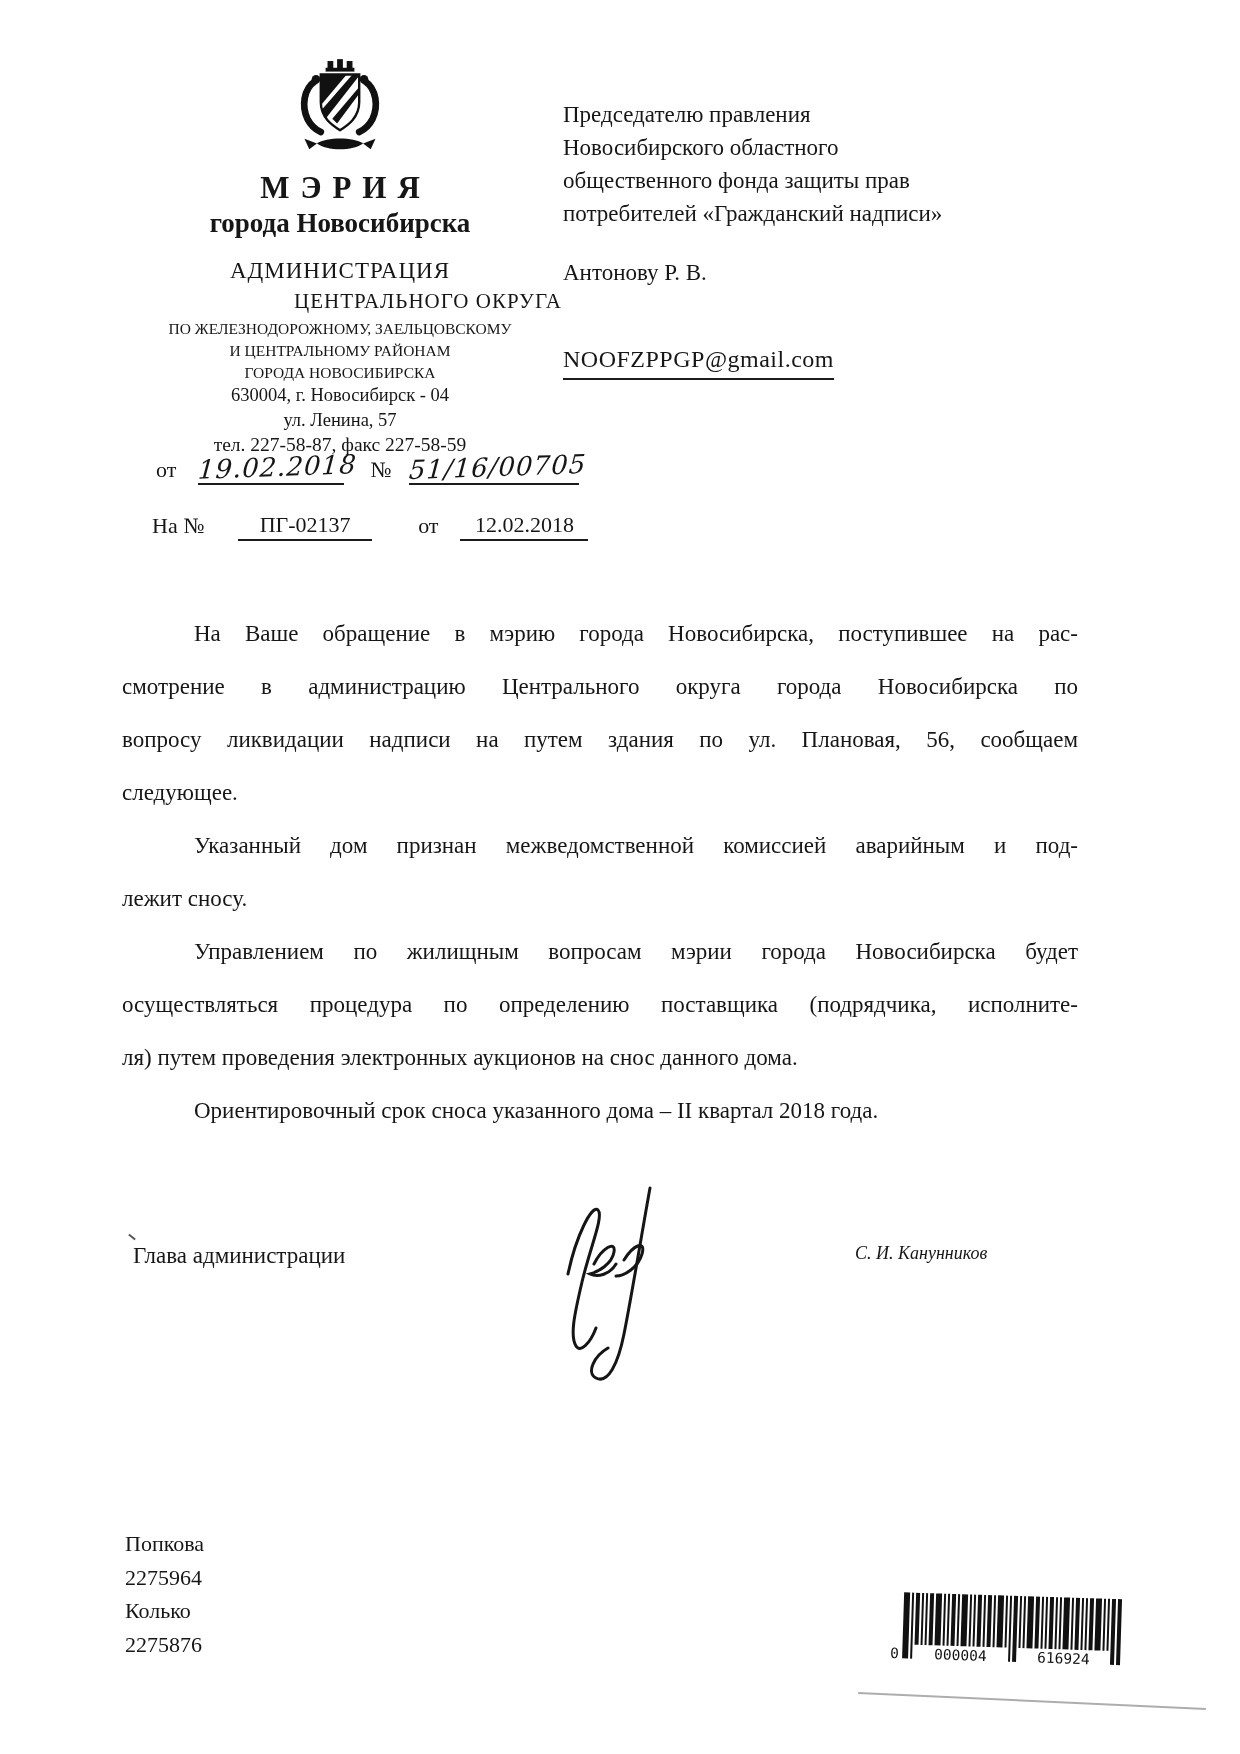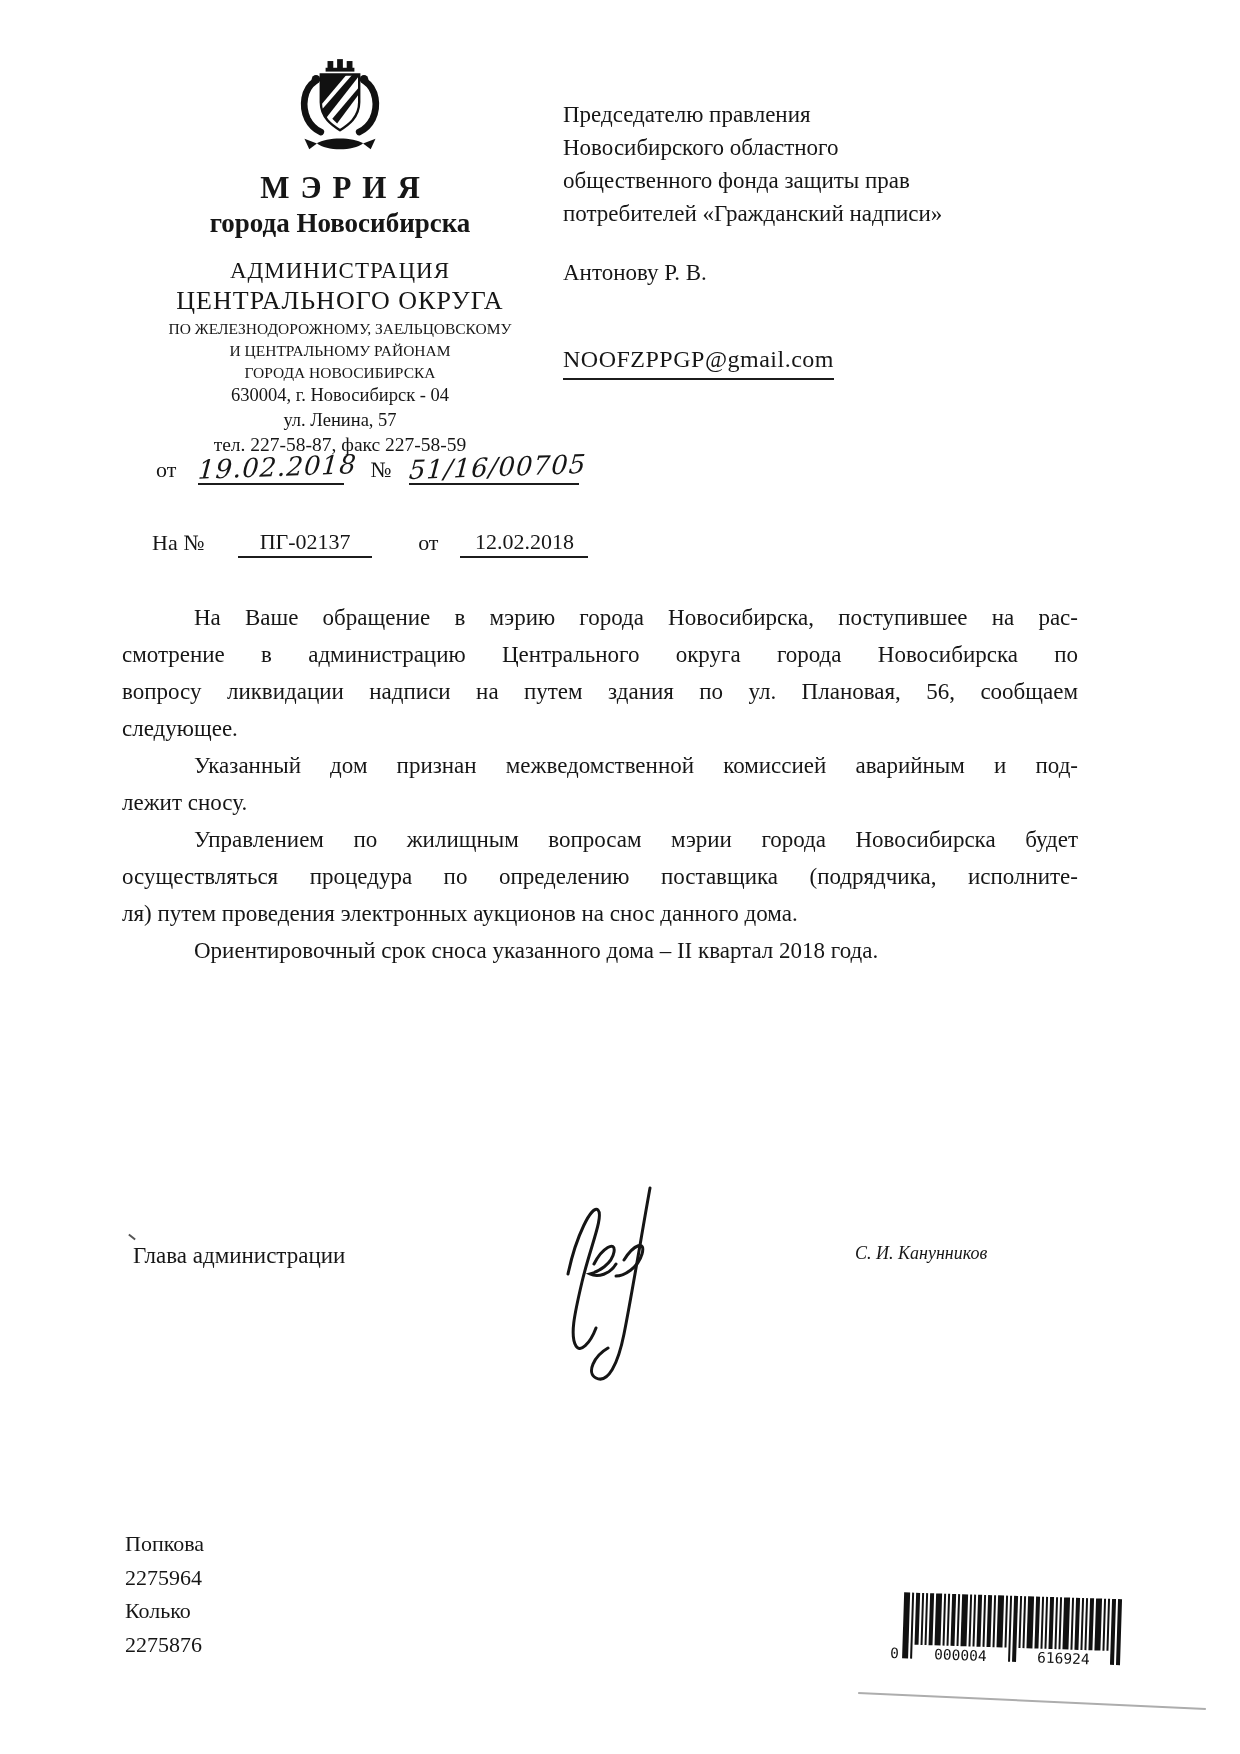--- a/index.html
+++ b/index.html
@@ -7,41 +7,41 @@
     position:relative; width:1240px; height:1754px; margin:0 auto;
     background:#ffffff; overflow:hidden; color:#161616;
     font-family:"Liberation Serif", serif;
   }
   
   .org-block { position:absolute; left:118px; top:58px; width:444px; text-align:center; }
   .emblem { display:inline-block; margin-bottom:4px; }
   .org-name1 { font-weight:bold; font-size:31px; letter-spacing:11px; margin-left:11px; line-height:36px; }
   .org-name2 { font-weight:bold; font-size:27px; line-height:34px; }
   .dept1 { margin-top:16px; font-size:23px; letter-spacing:1px; line-height:30px; }
-  .dept2 { font-size:26px; letter-spacing:1px; line-height:30px; }
+  .dept2 { font-size:21px; letter-spacing:1px; line-height:30px;text-align:right; }
   .districts { font-size:15.5px; line-height:19px; margin-top:3px; }
   .addr { font-size:18.5px; line-height:23px; margin-top:2px; }
   .phone { font-size:19.5px; line-height:24px; margin-top:1px; }
   
   .ref-row { position:absolute; display:flex; align-items:flex-end; font-size:22px; }
   .ref-row1 { left:156px; top:452px; }
-  .ref-row2 { left:152px; top:529px; }
+  .ref-row2 { left:152px; top:512px; }
   .ref-label { padding-bottom:2px; }
   .field { display:inline-block; border-bottom:2px solid #1c1c1c; text-align:center; padding-bottom:1px; }
   .hw { display:inline-block; font-style:italic; font-size:26px; letter-spacing:1px;
         transform:rotate(-2deg) skewX(-6deg); font-family:"DejaVu Serif", serif; }
   .typed { font-size:22px; }
   
   .recipient { position:absolute; left:563px; top:98px; width:470px; font-size:23px; line-height:33px; }
   .recipient-name { margin-top:26px; }
   .recipient-email { display:inline-block; margin-top:54px; font-size:24px;
         border-bottom:2px solid #1c1c1c; padding-bottom:2px; letter-spacing:0.5px; }
   
   .body-text { position:absolute; left:122px; top:599px; width:956px; font-size:23px; line-height:37px; }
-  .body-line { white-space:normal; }
+  .body-line { white-space:normal;margin-top:16px; }
   .body-line.just { text-align:justify; text-align-last:justify; }
   .body-line.indent { text-indent:72px; }
   
   .sig-position { position:absolute; left:133px; top:1243px; font-size:23px; }
   .sig-name { position:absolute; left:855px; top:1243px; font-size:18px;font-style:italic; }
   .signature-svg { position:absolute; left:532px; top:1178px; }
   .dot-artifact { position:absolute; left:128px; top:1236px; width:8px; border-top:2px solid #555;
         transform:rotate(38deg); }
   
   .contacts { position:absolute; left:125px; top:1527px; font-size:22px; line-height:33.5px; }

